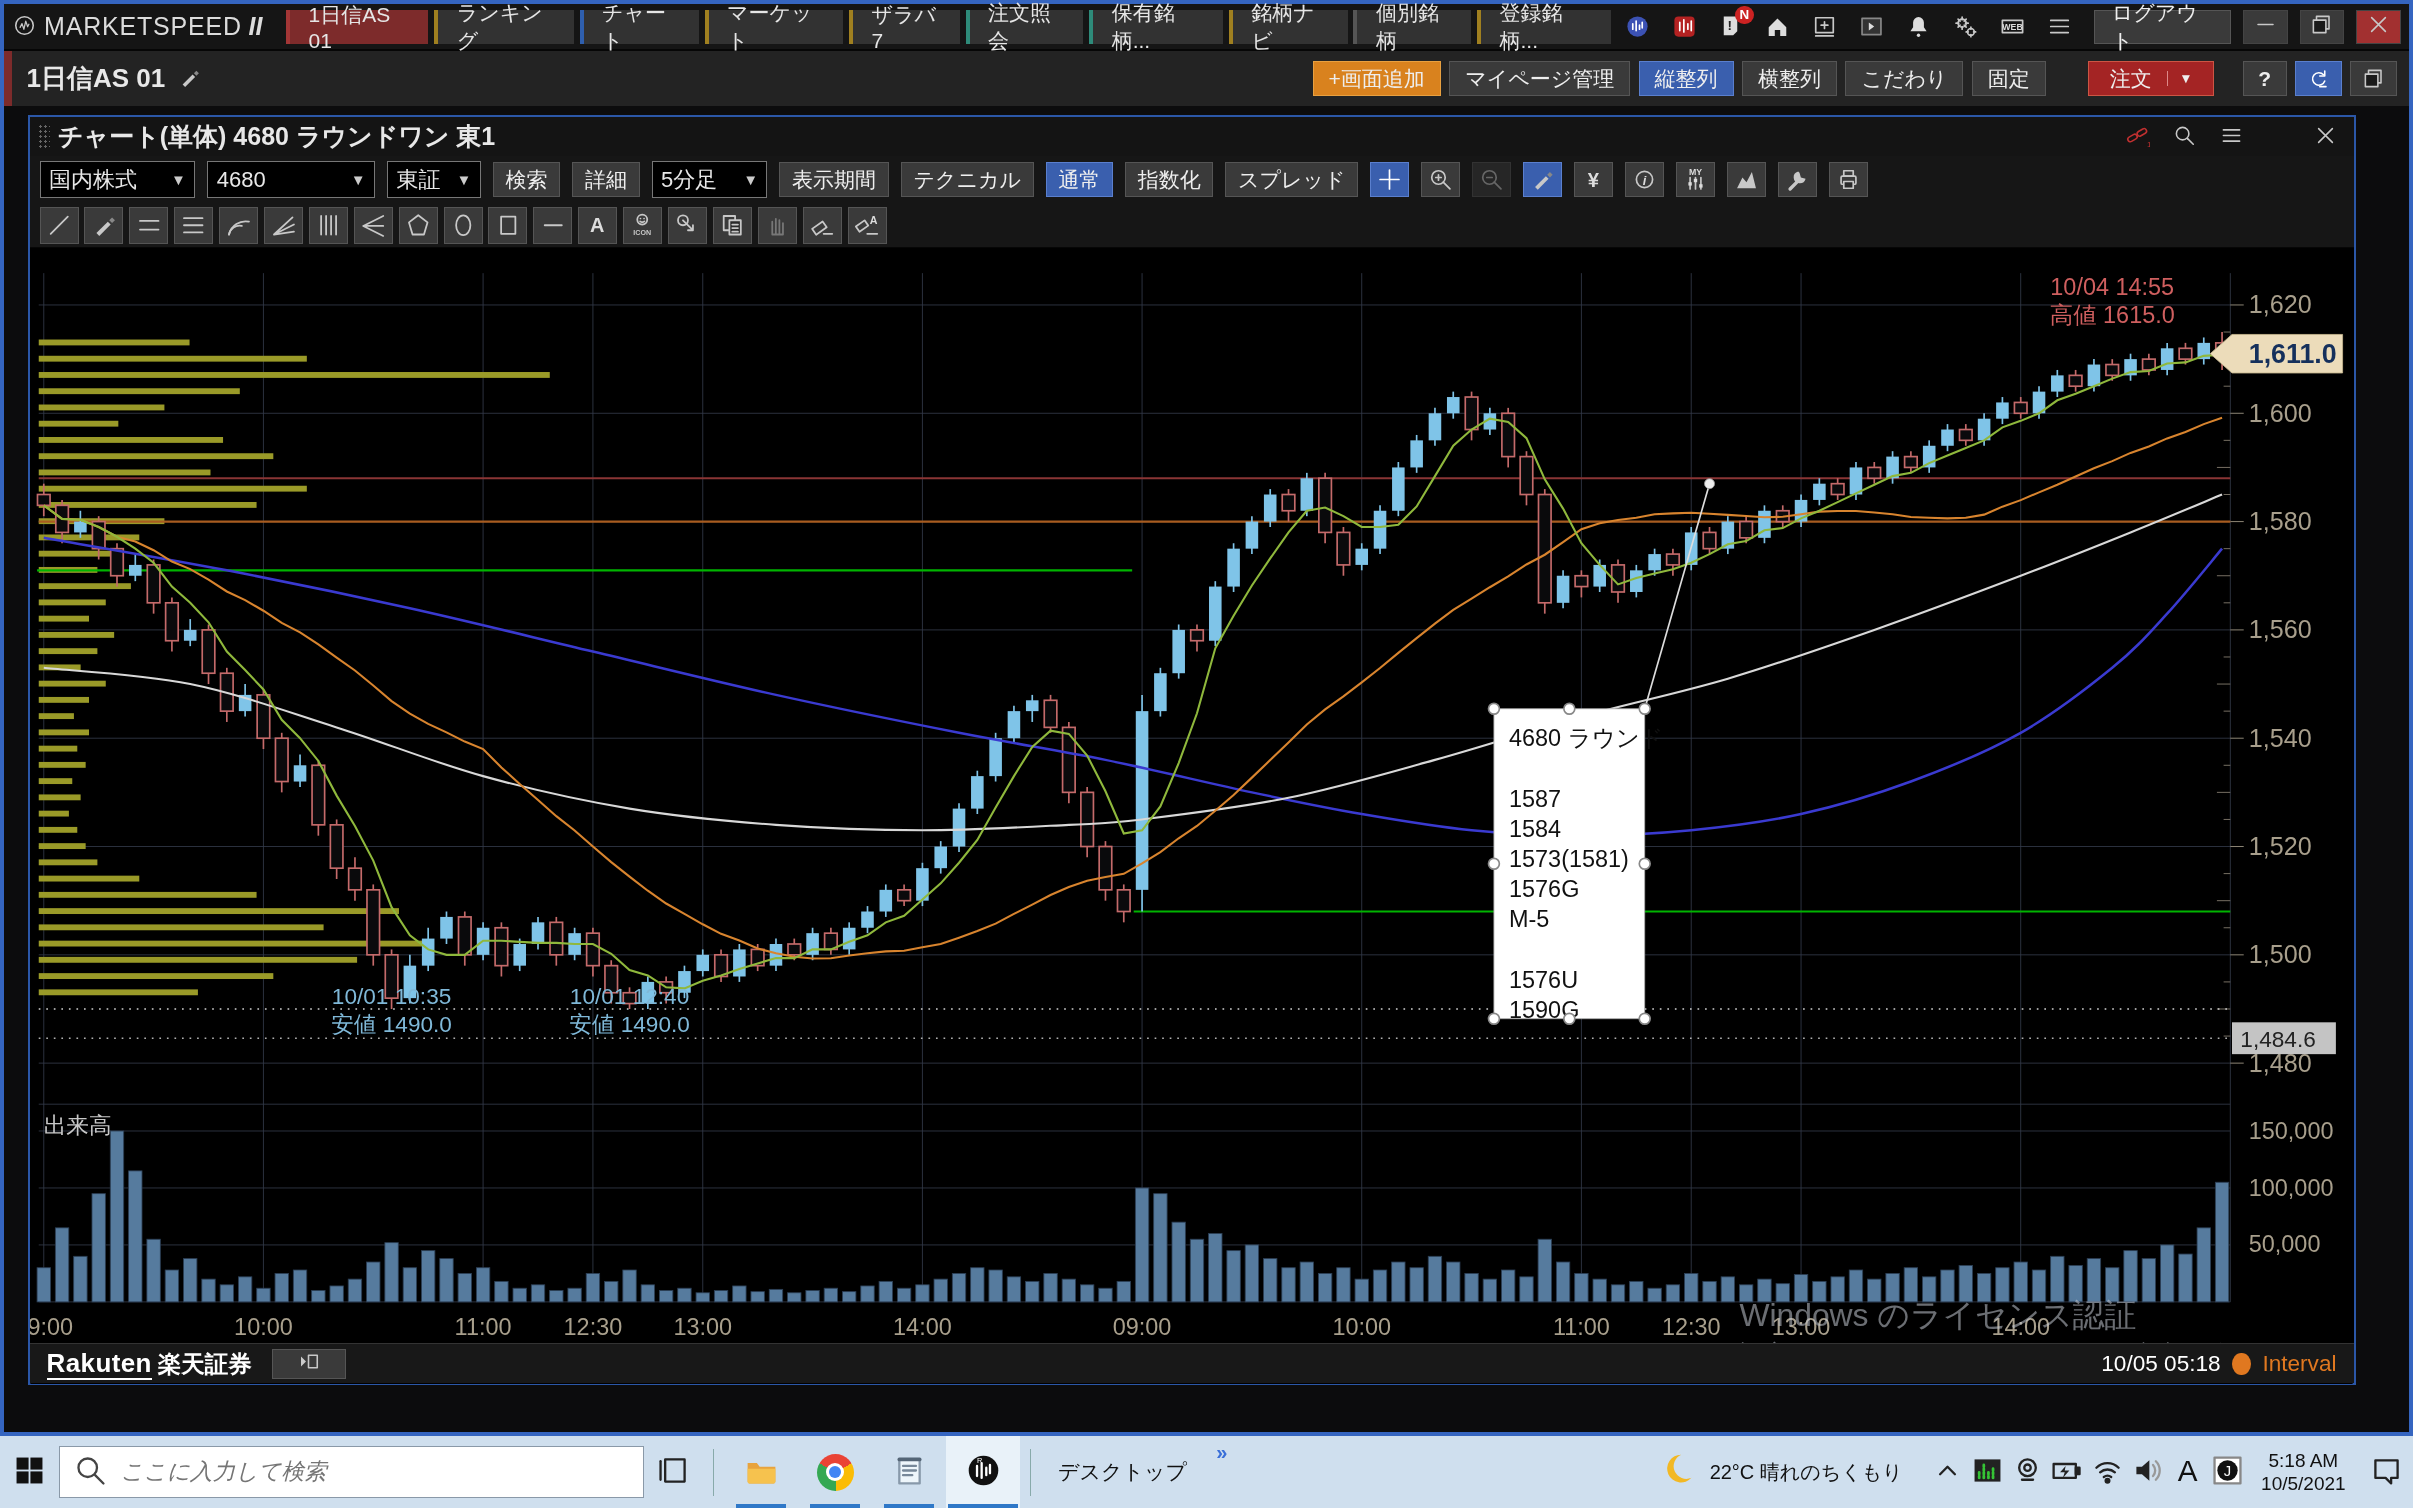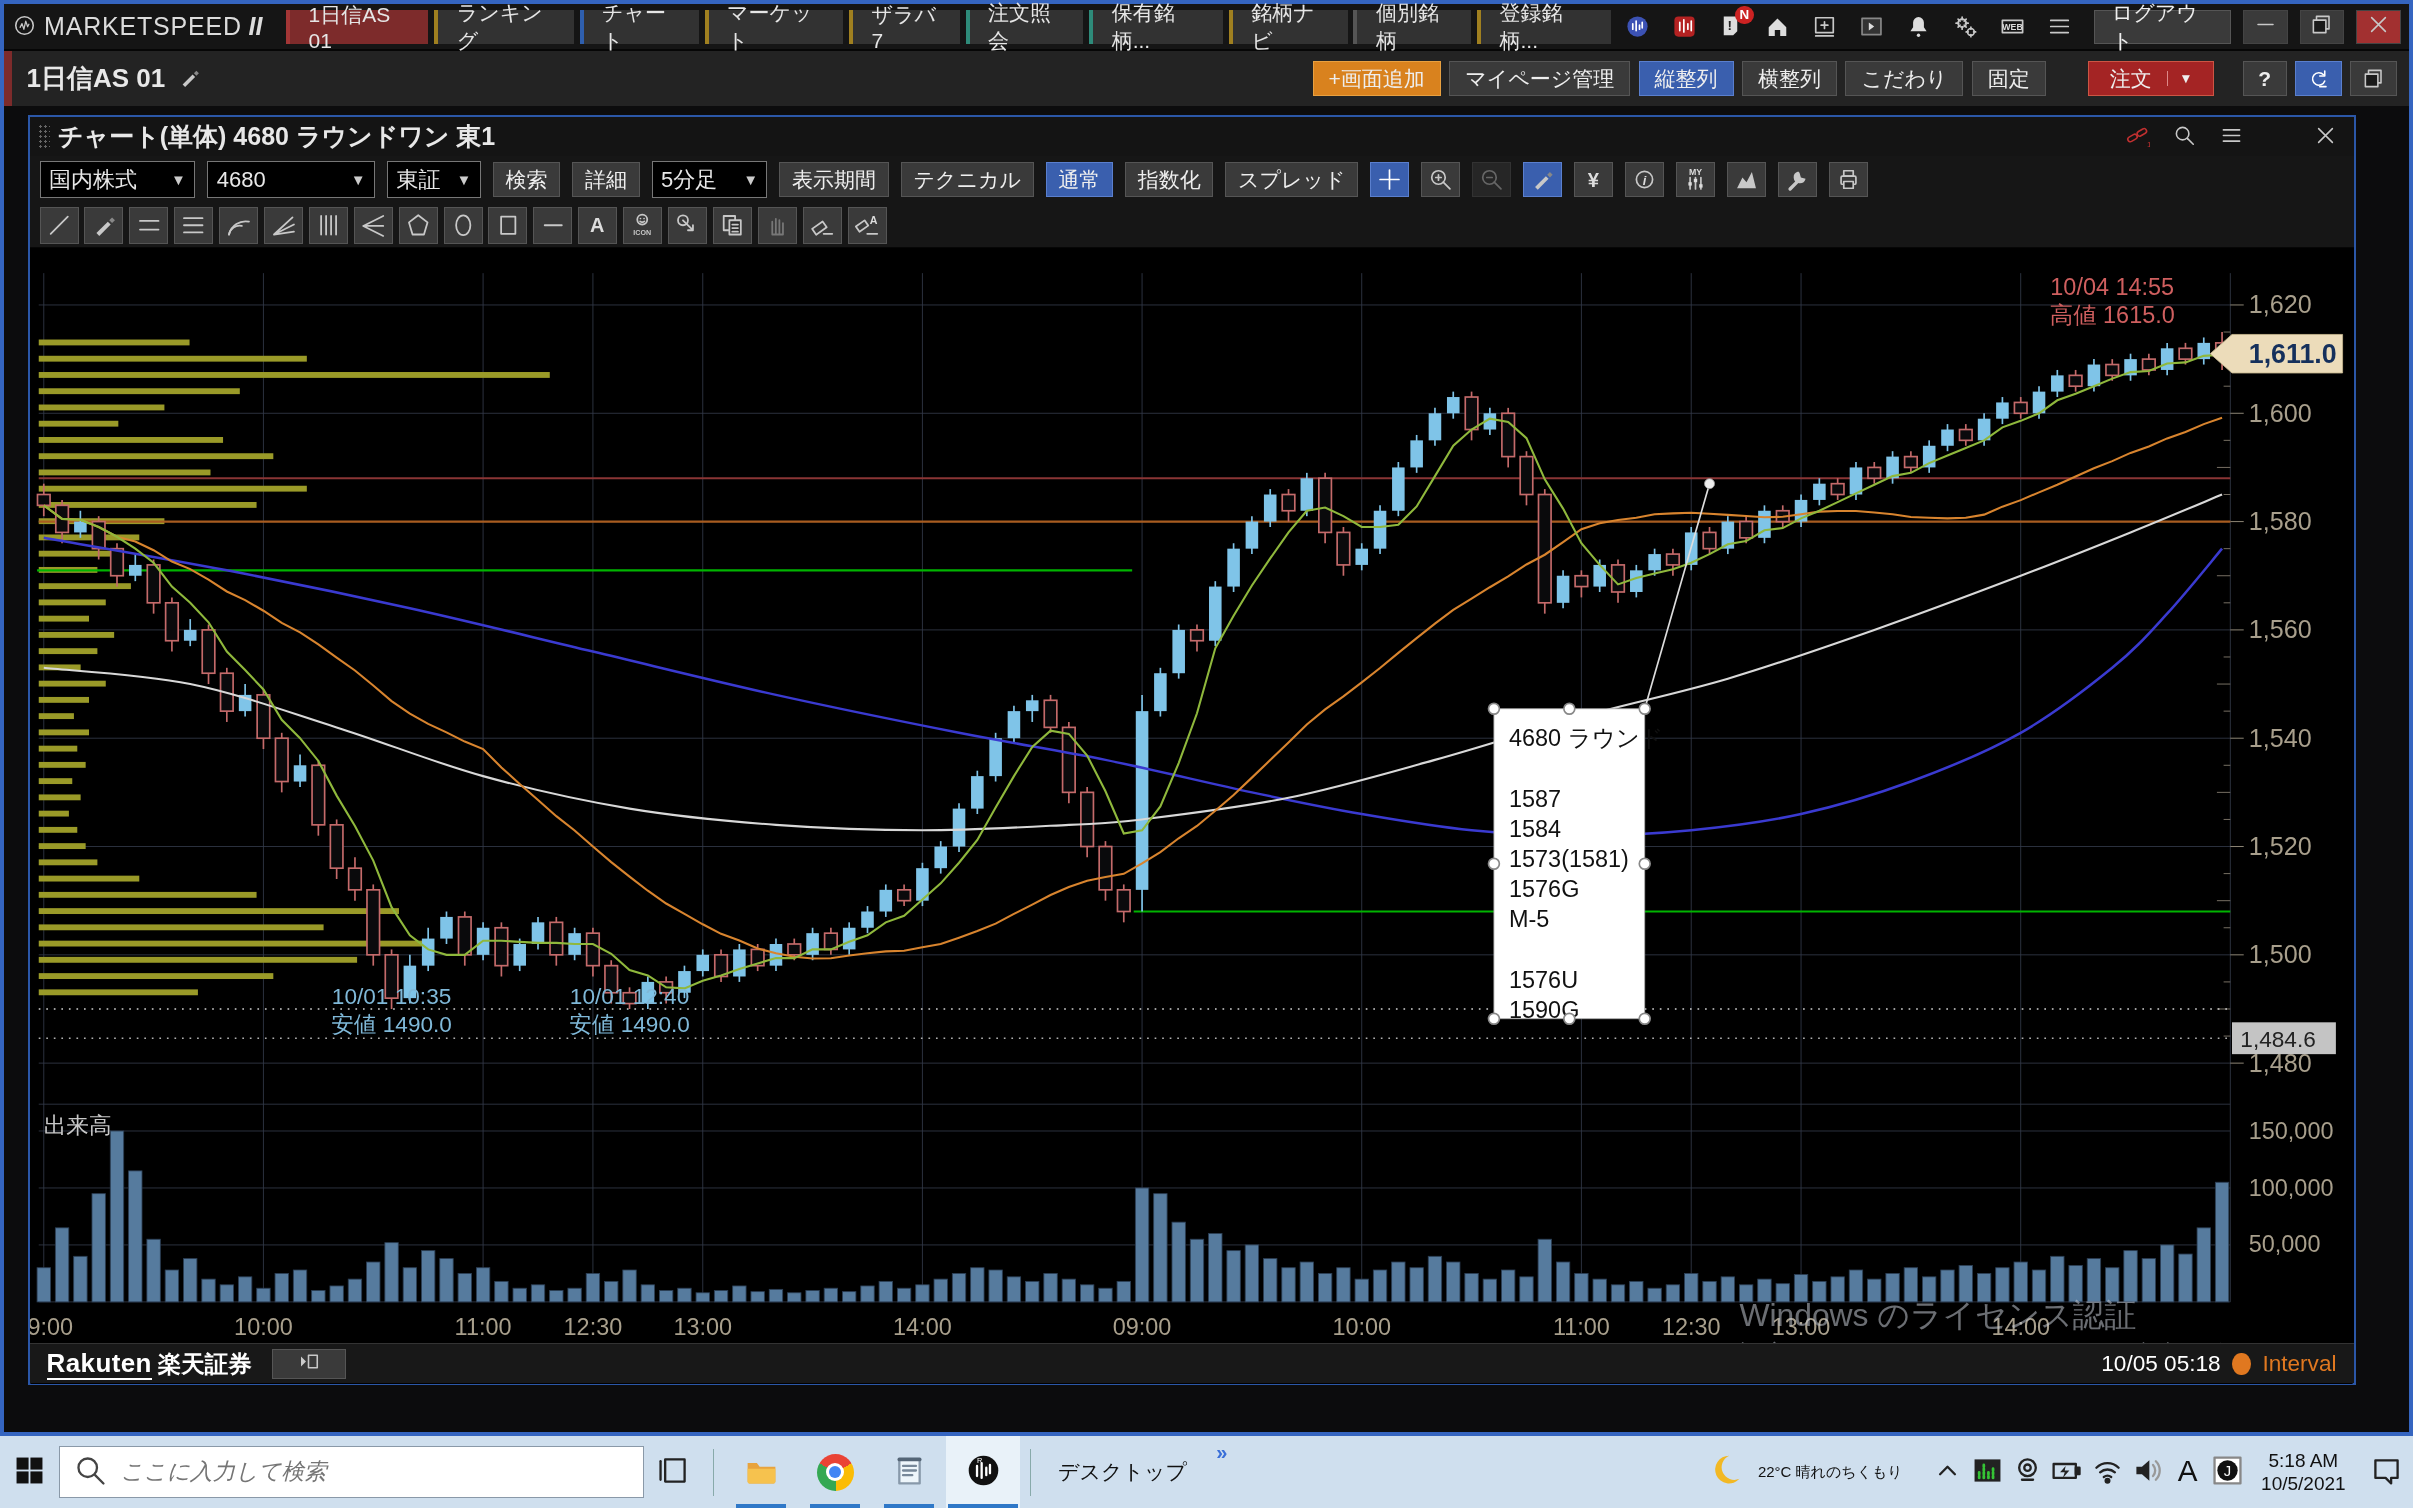--- a/index.html
+++ b/index.html
@@ -77,21 +77,21 @@
   .appcell .ul{position:absolute;bottom:0;left:11.7px;right:11.7px;height:4.2px;background:#2f78c8;}
   .appcell.active{background:#e9f2f9;}
   .appcell.active .ul{left:1.7px;right:1.7px;}
   .chrome{width:37px;height:37px;border-radius:50%;
     background:conic-gradient(from -60deg,#ea4335 0 120deg,#fbbc05 120deg 240deg,#34a853 240deg 360deg);
     display:flex;align-items:center;justify-content:center;}
   .chrome .w{width:18.4px;height:18.4px;border-radius:50%;background:#fff;display:flex;align-items:center;justify-content:center;}
   .chrome .c{width:12.6px;height:12.6px;border-radius:50%;background:#4285f4;}
   #tk-desktop{font-size:21px;position:relative;padding:0 17px;}
   #tk-desktop .chev{position:absolute;top:5px;right:-23.5px;color:#3a6fd8;font-size:20px;font-weight:bold;}
-  #tk-weather{margin-left:auto;display:flex;align-items:center;gap:14px;font-size:15px;padding-right:25px;}
+  #tk-weather{margin-left:auto;display:flex;align-items:center;gap:14px;font-size:20px;padding-right:25px;}
   .tray{width:40px;}
   #tk-clock{font-size:19px;text-align:center;line-height:23.5px;padding:0 13.4px;}
 </style>
 </head>
 <body>
 
 <div id="ms2">
   <div id="topbar">
     <div id="brand">
       <span><svg width="25" height="25" viewBox="0 0 40 40" fill="none" stroke="#c8c8c8" stroke-width="2.5" stroke-linecap="round" stroke-linejoin="round">

